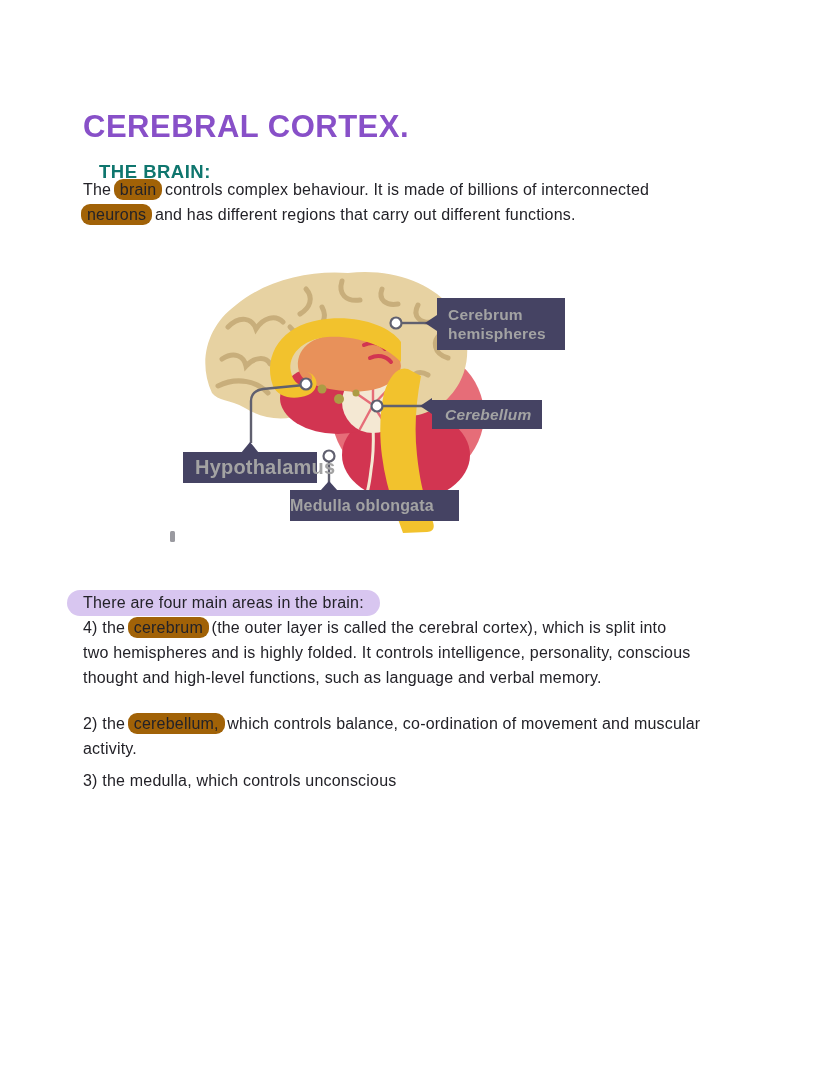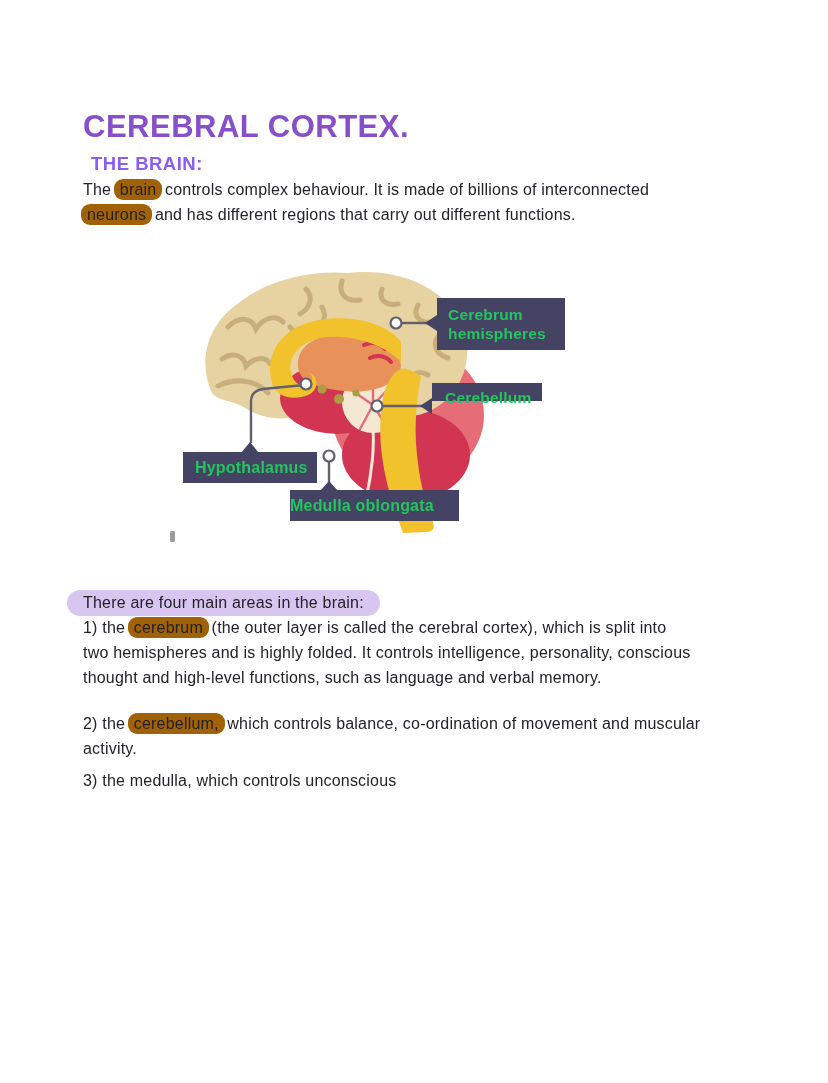--- a/index.html
+++ b/index.html
@@ -8,22 +8,22 @@
     font-family:"Liberation Sans", sans-serif; color:#232228; overflow:hidden;
   }
   .page { position:absolute; inset:0; }
 
   
   .title {
     position:absolute; left:83px; top:109px; margin:0;
     font-size:31px; font-weight:bold; letter-spacing:0.5px; color:#8850c8;
   }
   .subtitle {
-    position:absolute; left:83px; top:145px; margin:8px;
-    font-size:18.5px; font-weight:bold; letter-spacing:0.5px; color:#8b5cf6;
+    position:absolute; left:83px; top:145px; margin:16px;
+    font-size:18.5px; font-weight:bold; letter-spacing:0.5px; color:#0f766e;
   }
 
   
   .para { position:absolute; left:83px; font-size:16px; letter-spacing:0.2px; }
   .para .line { white-space:pre; height:25px; line-height:25px; }
   .intro   { top:177px; }
   .headline-wrap { top:590px; height:26px; line-height:26px; }
   .item1   { top:615px; }
   .item2   { top:711px; }
   .item3   { top:768px; }
@@ -33,26 +33,26 @@
   }
   .hl-line {
     display:inline-block; background:#d8c6f0; border-radius:13px;
     padding:1px 16px; margin-left:-16px; line-height:24px;
   }
 
   
   .diagram { position:absolute; left:170px; top:265px; width:400px; height:270px; }
   .diagram svg { position:absolute; left:0; top:0; }
   .dlabel {
-    position:absolute; box-sizing:border-box; background:#454363; color:#22c55e;
+    position:absolute; box-sizing:border-box; background:#454363; color:#a3a3a3;
     font-weight:bold; font-size:15.5px; letter-spacing:0.2px;
   }
   .lab-cerebrum    { left:267px; top:33px;  width:128px; height:52px; padding:7px 0 0 11px; line-height:19px; }
-  .lab-cerebellum  { left:262px; top:118px; width:110px; height:18px; line-height:29px; padding-left:13px; }
-  .lab-hypothalamus{ left:13px;  top:187px; width:134px; height:31px; line-height:31px; padding-left:12px; font-size:16px; }
+  .lab-cerebellum  { left:262px; top:135px; width:110px; height:29px; line-height:29px; padding-left:13px;font-style:italic; }
+  .lab-hypothalamus{ left:13px;  top:187px; width:134px; height:31px; line-height:31px; padding-left:12px; font-size:20px; }
   .lab-medulla     { left:120px; top:225px; width:169px; height:31px; line-height:31px; padding-left:0; font-size:16px; }
 
   .stray-mark {
     position:absolute; left:170px; top:531px; width:5px; height:11px;
     background:#9a9aa0; border-radius:1.5px;
   }
 </style>
 </head>
 <body>
 
@@ -154,21 +154,21 @@
     <div class="dlabel lab-medulla">Medulla oblongata</div>
   </div>
 
   <div class="stray-mark"></div>
 
   <div class="para headline-wrap">
     <span class="hl-line">There are four main areas in the brain:</span>
   </div>
 
   <div class="para item1">
-    <div class="line"><span>1) the </span><span class="hl">cerebrum</span><span> (the outer layer is called the cerebral cortex), which is split into</span></div>
+    <div class="line"><span>4) the </span><span class="hl">cerebrum</span><span> (the outer layer is called the cerebral cortex), which is split into</span></div>
     <div class="line">two hemispheres and is highly folded. It controls intelligence, personality, conscious</div>
     <div class="line">thought and high-level functions, such as language and verbal memory.</div>
   </div>
 
   <div class="para item2">
     <div class="line"><span>2) the </span><span class="hl">cerebellum,</span><span> which controls balance, co-ordination of movement and muscular</span></div>
     <div class="line">activity.</div>
   </div>
 
   <div class="para item3">

